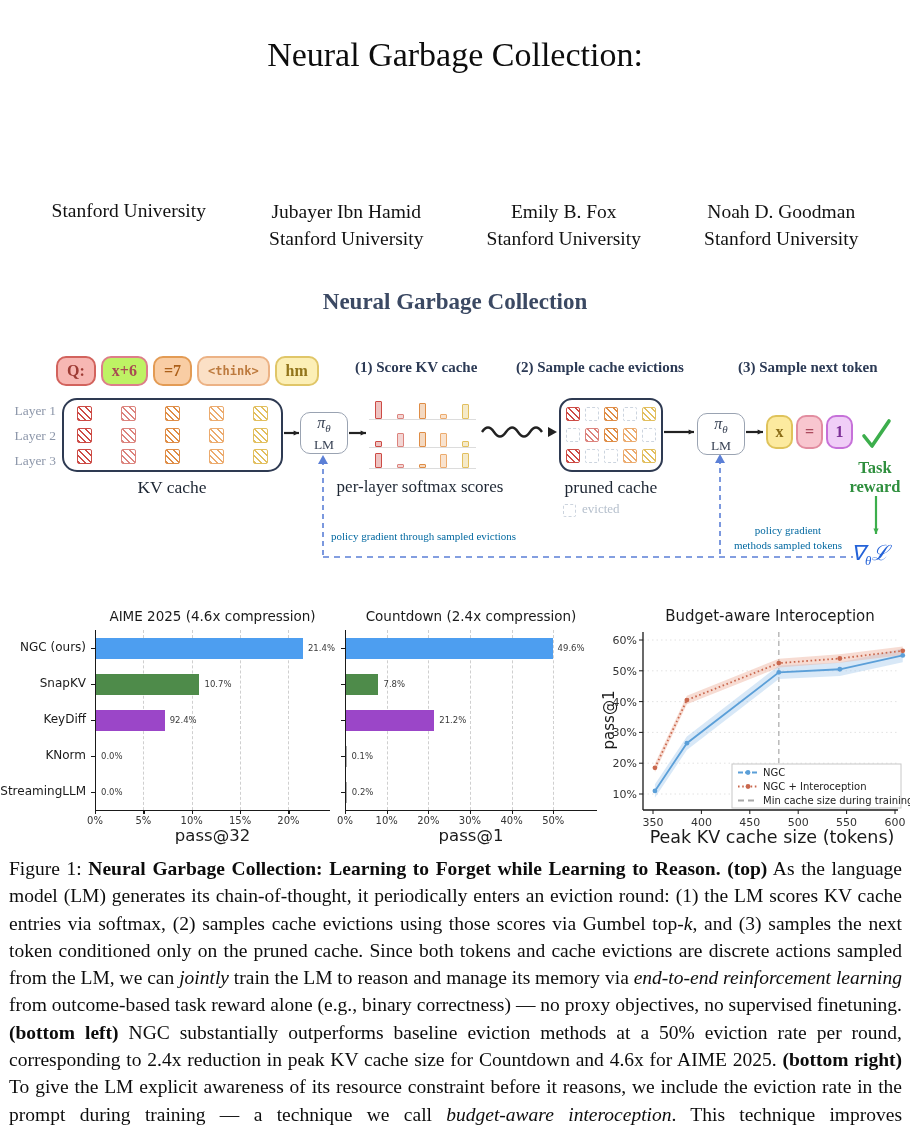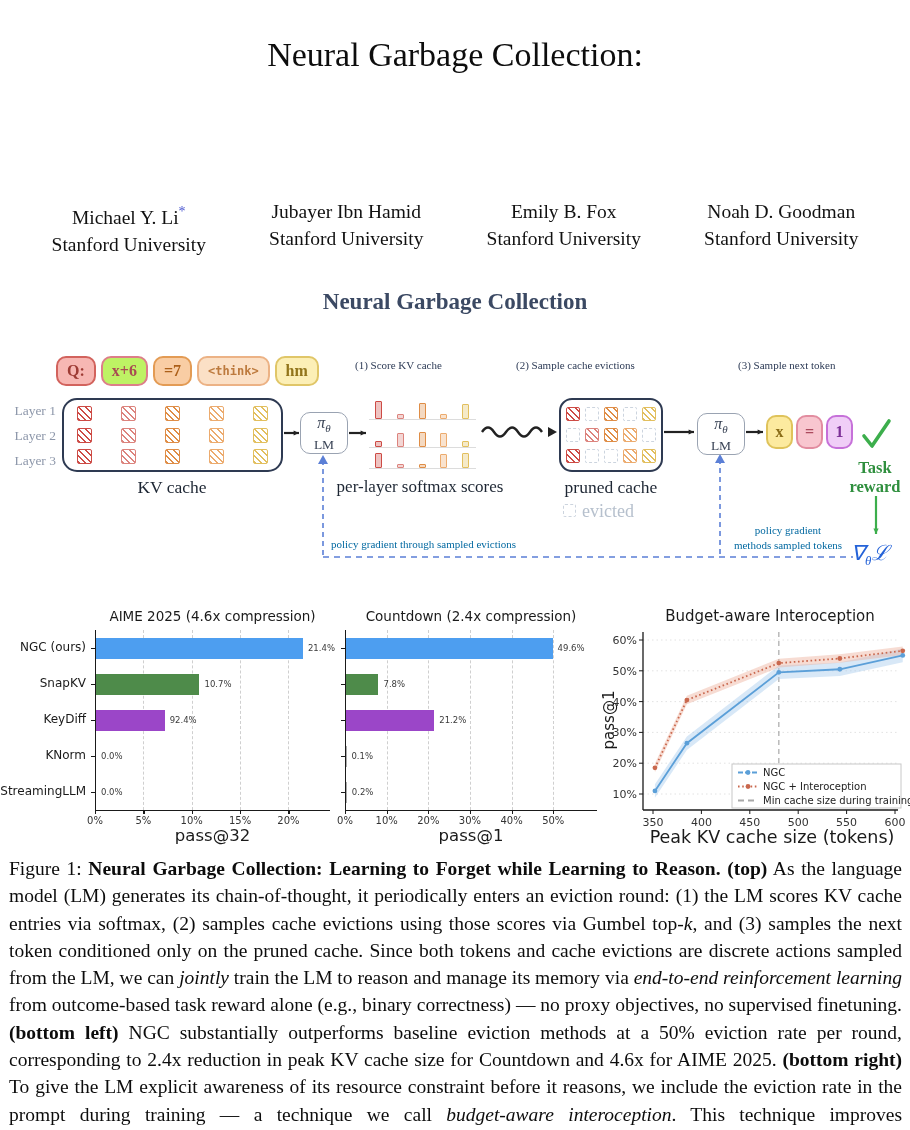--- a/index.html
+++ b/index.html
@@ -14,41 +14,41 @@
   .author .name sup{color:#4a56cf;font-size:14px;}
   .author .affil{font-size:19.5px;line-height:26px;}
   
   .fig-heading{left:0;top:289px;width:910px;text-align:center;font-weight:bold;font-size:23px;color:#3b4963;}
   
   .diagram{left:0;top:338px;width:910px;height:262px;}
   .chip{display:inline-flex;align-items:center;justify-content:center;border-radius:10px;
         font-weight:bold;font-size:16px;height:30px;padding:0 9px;box-sizing:border-box;border:2px solid;}
   .chip.mono{font-family:"DejaVu Sans Mono",monospace;font-size:12px;font-weight:bold;}
   .tok-row{display:flex;gap:5px;}
-  .step-label{font-weight:normal;font-size:11px;color:#2c3a55;white-space:nowrap;text-align:right;}
+  .step-label{font-weight:bold;font-size:15px;color:#2c3a55;white-space:nowrap;text-align:right;}
   .layer-label{font-size:13.5px;color:#8d97aa;width:46px;text-align:right;line-height:24px;}
   .kv-box{border:2.5px solid #2e3a52;border-radius:15px;background:#fff;box-sizing:border-box;
           display:flex;flex-direction:column;justify-content:space-evenly;padding:0 13px;}
   .kv-row{display:flex;justify-content:space-between;}
   .hcell{width:15px;height:15px;border:1.5px solid;border-radius:2px;box-sizing:border-box;}
   .dcell{width:15px;height:15px;border:1.5px dashed #ccd4de;border-radius:2px;box-sizing:border-box;background:#fff;}
   .pruned-box{border:2.5px solid #2e3a52;border-radius:13px;background:#fff;box-sizing:border-box;
           display:flex;flex-direction:column;justify-content:space-evenly;padding:0 5px;}
   .prow{display:flex;justify-content:space-between;}
   .pcell-h{width:14px;height:14px;border:1.5px solid;border-radius:2px;box-sizing:border-box;}
   .pcell-d{width:14px;height:14px;border:1.5px dashed #ccd4de;border-radius:2px;box-sizing:border-box;}
   .lm-box{border:1.5px solid #9aa3b2;border-radius:10px;background:#fff;box-sizing:border-box;
           display:flex;flex-direction:column;align-items:center;justify-content:center;color:#3a4456;}
   .lm-box .pi{font-size:16px;font-style:italic;line-height:17px;}
   .lm-box .pi sub{font-size:11px;}
   .lm-box .lm{font-size:13.5px;line-height:15px;}
   .diag-label{font-size:17.5px;color:#1d2633;text-align:center;}
   .score-bar{position:absolute;border:1px solid;box-sizing:border-box;border-radius:1px;}
   .score-base{position:absolute;height:1px;background:#dcdcdc;}
-  .evicted-label{font-size:18px;color:#b6c0cd;}
+  .evicted-label{font-size:13px;color:#b6c0cd;}
   .task-reward{font-weight:bold;font-size:16.5px;color:#2f8f3e;text-align:center;line-height:19px;}
   .grad{font-size:21px;font-style:italic;color:#2563d8;}
   .grad sub{font-size:13px;}
   .pg-text{font-size:11px;color:#0369a1;white-space:nowrap;}
   
   .charts{left:0;top:600px;width:910px;height:255px;font-family:"DejaVu Sans",sans-serif;}
   .chart{position:absolute;top:0;height:255px;}
   .c-title{position:absolute;text-align:center;font-size:13.5px;color:#1a1a1a;}
   .c-grid{position:absolute;border-left:1px dashed #cfcfcf;width:0;}
   .c-spine{position:absolute;background:#1a1a1a;}
@@ -65,21 +65,20 @@
 <body>
 
 <div class="page">
 
   <div class="abs paper-title">
     <div>Neural Garbage Collection:</div>
   </div>
 
   <div class="abs authors" id="authors">
       <div class="author">
-        <div class="name">Michael Y. Li<sup>*</sup></div>
         <div class="affil">Stanford University</div>
       </div>
       <div class="author">
         <div class="name">Jubayer Ibn Hamid</div>
         <div class="affil">Stanford University</div>
       </div>
       <div class="author">
         <div class="name">Emily B. Fox</div>
         <div class="affil">Stanford University</div>
       </div>
@@ -222,21 +221,21 @@
       </div>
 
     <div class="abs task-reward" style="left:840px;top:120px;width:70px;">
       <span>Task reward</span>
     </div>
 
     <span class="abs grad" style="left:851px;top:200px;">
       <span>∇</span><sub>θ</sub><span>ℒ</span>
     </span>
 
-    <span class="abs pg-text" style="left:331px;top:200px;font-family:Liberation Serif, serif;">policy gradient through sampled evictions</span>
+    <span class="abs pg-text" style="left:331px;top:192px;font-family:Liberation Serif, serif;">policy gradient through sampled evictions</span>
     <div class="abs pg-text" style="left:722px;top:185px;width:132px;text-align:center;line-height:15px;">
       <div>policy gradient</div>
       <div>methods sampled tokens</div>
     </div>
   </div>
 
   <div class="abs charts">
     <div class="chart" id="chart-aime" style="left:0;width:335px;">
         <div class="c-title" style="left: 95px; top: 8px; width: 235px;">AIME 2025 (4.6x compression)</div>
         <div class="c-tick" style="left: 95px; top: 210px; width: 1.2px; height: 4px;"></div>

